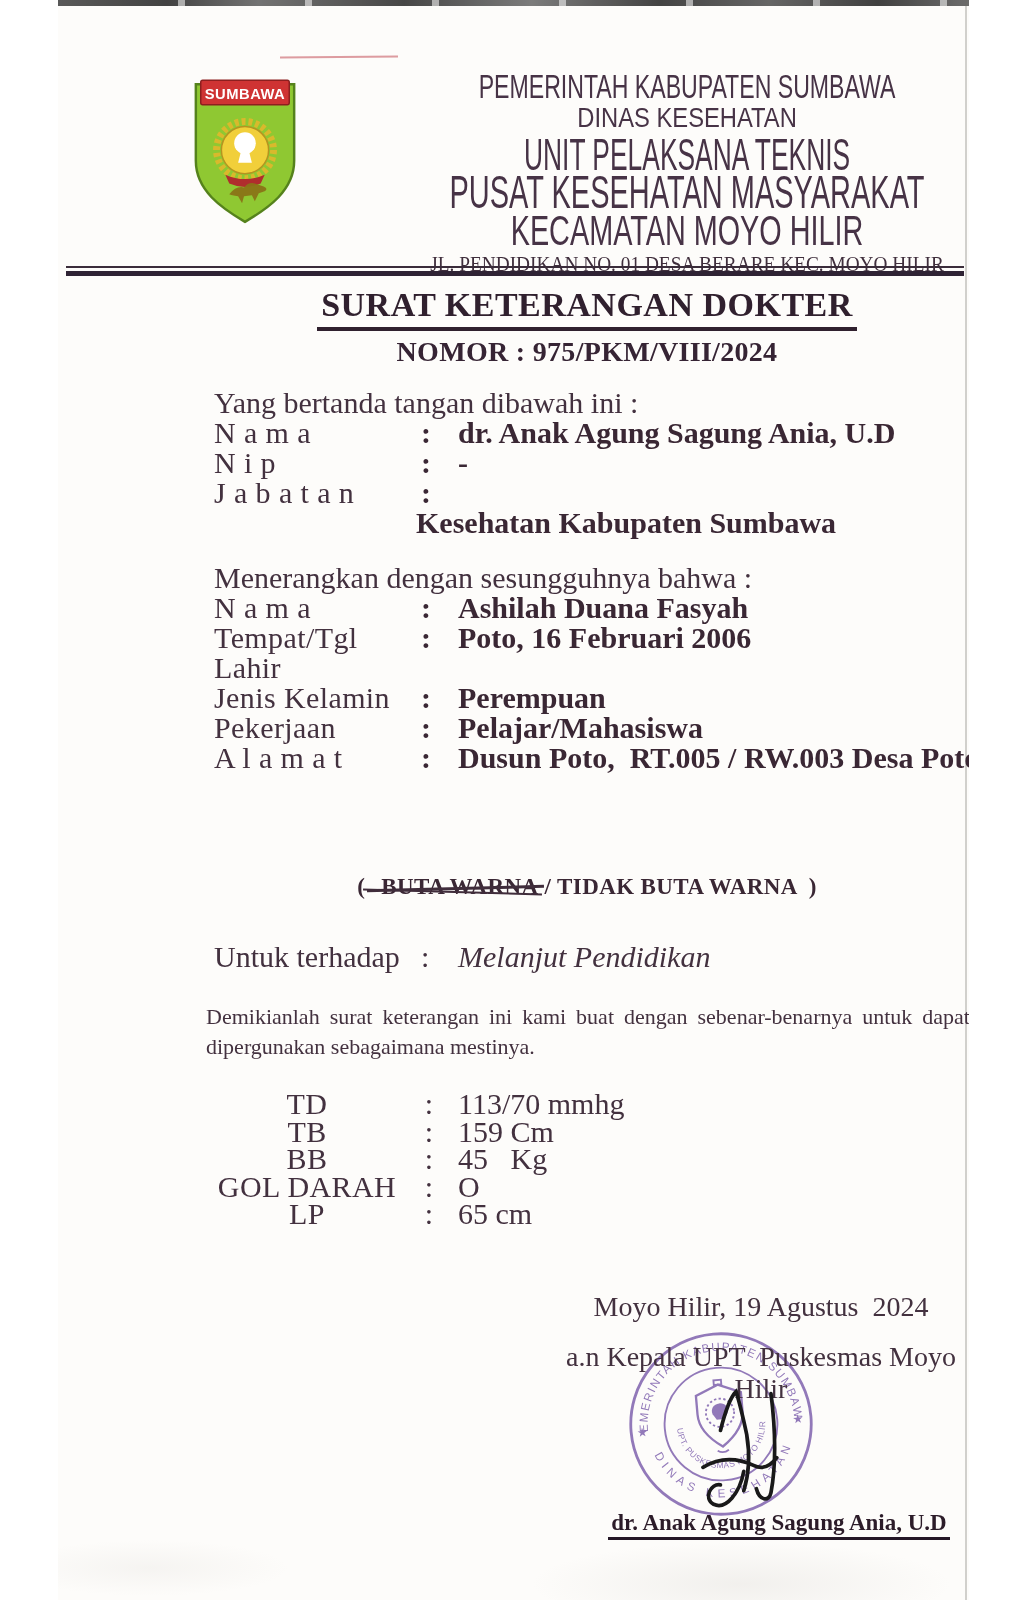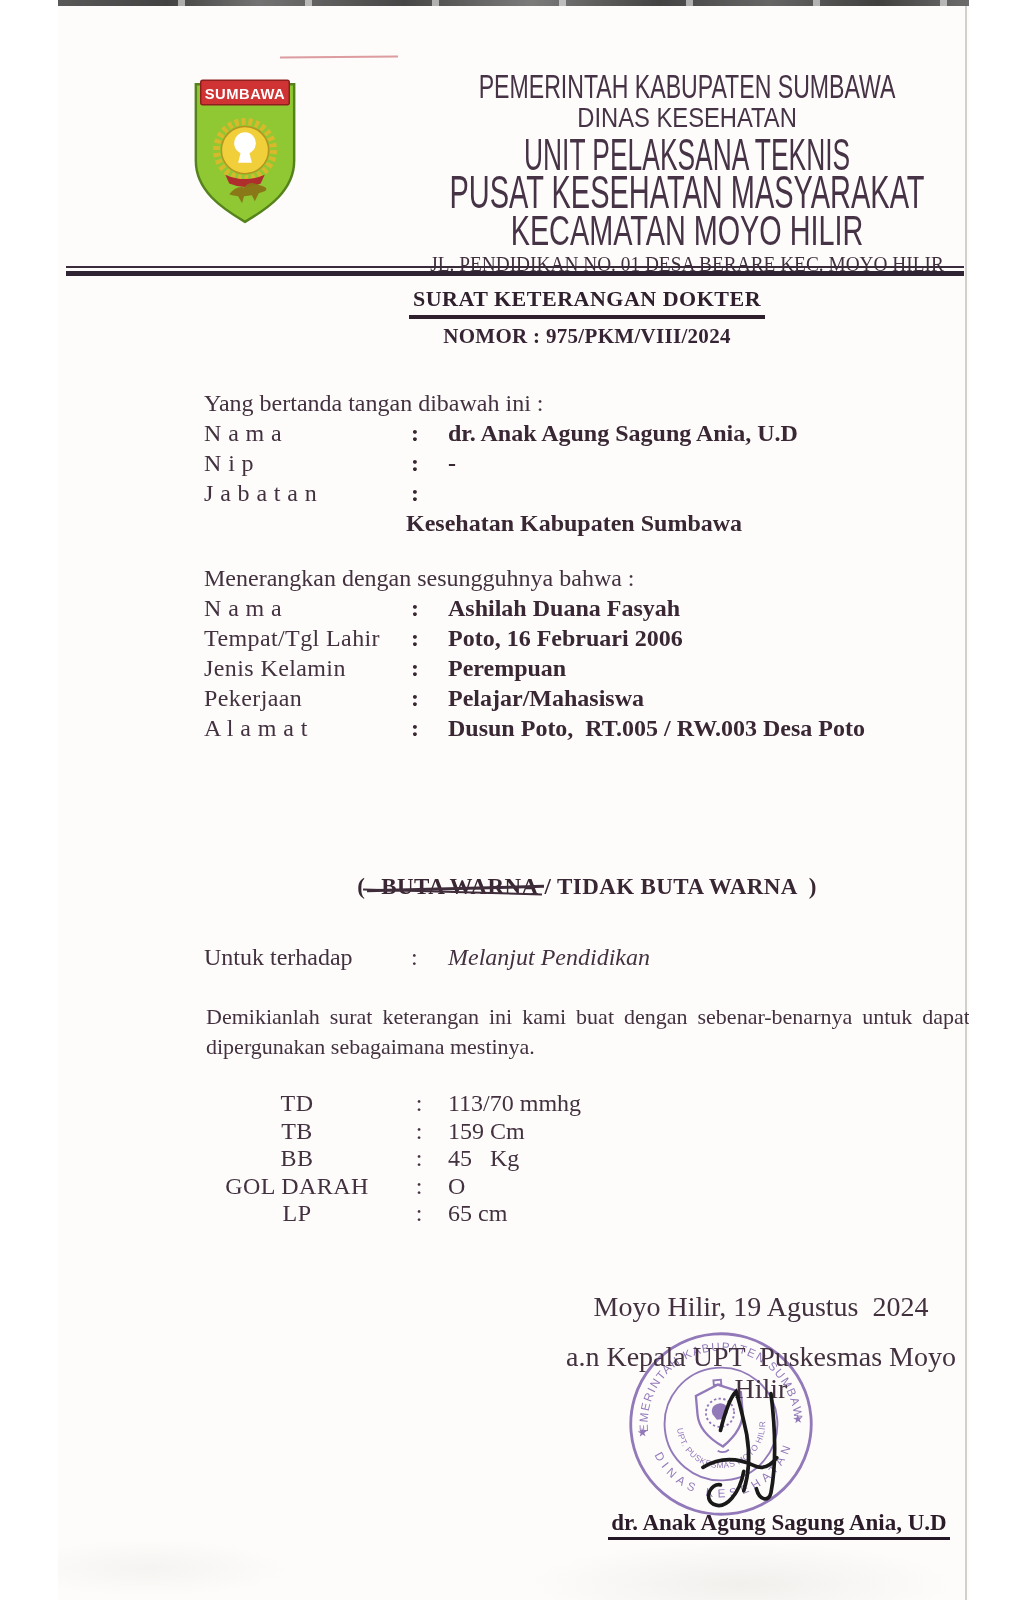--- a/index.html
+++ b/index.html
@@ -32,26 +32,26 @@
   .l4{font-size:46px;line-height:39px;transform:scaleX(.63);}
   .l5{font-size:43px;line-height:37px;transform:scaleX(.67);}
   .addr{font-family:"Liberation Serif",serif;font-size:21px;line-height:25px;transform:scaleX(.92);margin-top:3px;color:#3f2e3c;}
 
   .divider{position:absolute;top:266px;left:8px;right:5px;}
   .divider .thin{height:0;border-top:2px solid #3a2c3a;}
   .divider .thick{height:5px;background:#2f2334;margin-top:3px;}
 
   
   .titleblock{position:absolute;top:286px;left:148px;width:762px;text-align:center;}
-  .doc-title{display:inline-block;font-size:22px;font-weight:bold;color:#30202e;letter-spacing:.5px;
+  .doc-title{display:inline-block;font-size:34px;font-weight:bold;color:#30202e;letter-spacing:.5px;
     border-bottom:4px solid #30202e;padding:0 4px 3px;}
-  .doc-number{font-size:21px;font-weight:bold;color:#362434;margin-top:5px;letter-spacing:.3px;}
-
-  
-  .block{position:absolute;left:146px;width:766px;font-size:24px;}
+  .doc-number{font-size:28px;font-weight:bold;color:#362434;margin-top:5px;letter-spacing:.3px;}
+
+  
+  .block{position:absolute;left:156px;width:766px;font-size:30px;}
   .intro{line-height:30px;}
   .frow{display:flex;line-height:30px;gap:21px;}
   .lbl{width:186px;flex:0 0 auto;letter-spacing:.4px;}
   .colon{width:16px;flex:0 0 auto;}
   .val{white-space:pre-wrap;}
   .bold .colon,.bold .val{font-weight:bold;color:#3a2734;}
   .cont{margin-left:202px;font-weight:bold;color:#3a2734;line-height:30px;white-space:pre-wrap;}
   .cont.c2{margin-left:216px;}
 
   .para{position:absolute;left:148px;width:764px;font-size:22px;line-height:30px;text-align:justify;}

